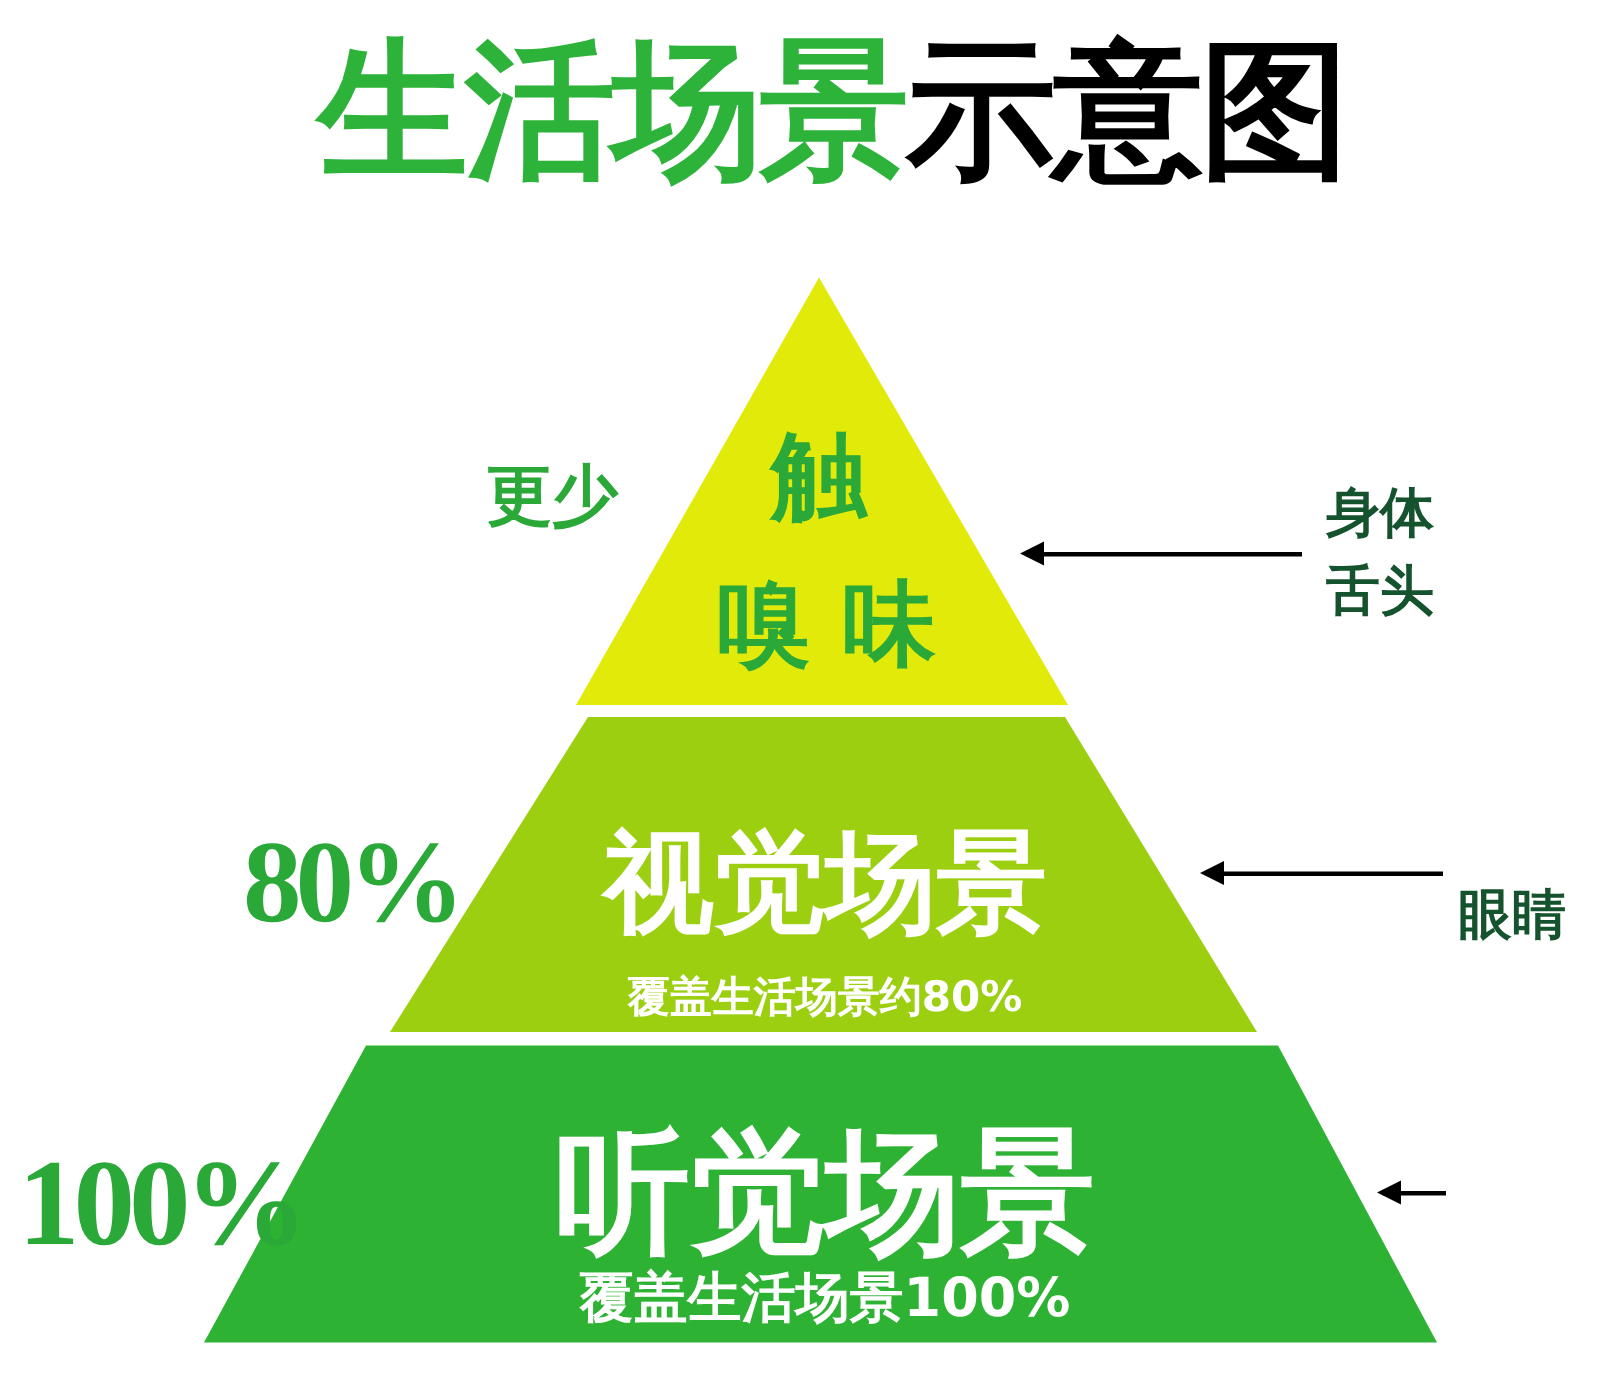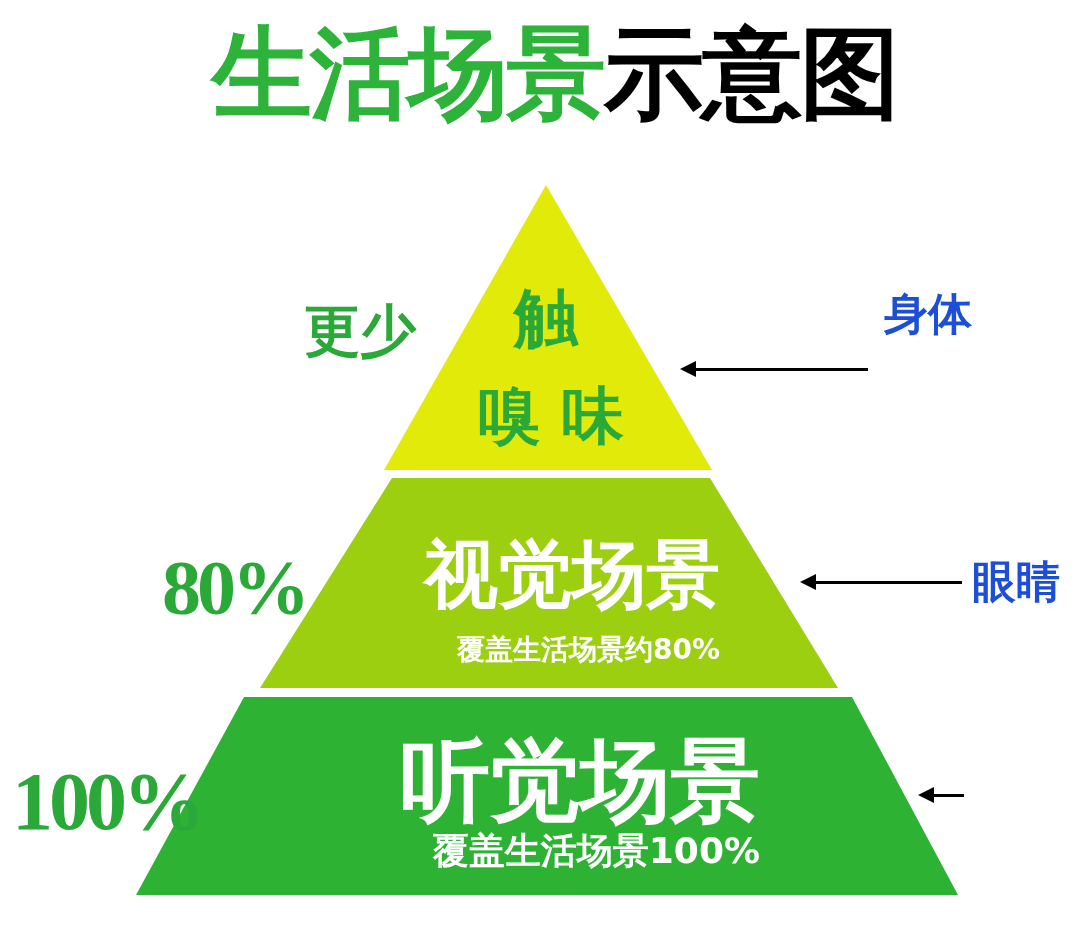--- a/index.html
+++ b/index.html
@@ -7,46 +7,47 @@
          font-family:"DejaVu Sans", "Liberation Sans", sans-serif; }
   .title { position:absolute; top:14px; left:0; width:1080px; text-align:center;
            font-size:100px; font-weight:bold; line-height:120px; letter-spacing:-2px;margin-left:15px; }
   .title .g { color:#2db33a; }
   .title .k { color:#000000; }
   svg.pyr { position:absolute; left:0; top:0; }
   .abs { position:absolute; }
   .side-left { font-family:Liberation Serif, serif; font-weight:bold;
                color:#2aa838; letter-spacing:-4px; }
   .lbl-green { color:#2aa838; font-weight:bold; }
-  .white { color:#ffffff; font-weight:bold; text-align:right; }
-  .organ { color:#1d4ed8; font-weight:bold; font-size:44px; line-height:52px; }
+  .white { color:#ffffff; font-weight:bold; text-align:center;margin-top:15px; }
+  .organ { color:#14532d; font-weight:bold; font-size:36px; line-height:52px;margin-top:29px; }
   .arrow { position:absolute; height:3px; background:#000; }
   .arrow::before { content:""; position:absolute; left:-4px; top:-7px;
                    border-right:16px solid #000; border-top:8px solid transparent;
                    border-bottom:8px solid transparent; }
 </style>
 </head>
 <body>
 
 <div class="title">
   <span class="g">生活场景</span><span class="k">示意图</span>
 </div>
 
 <svg class="pyr" width="1080" height="926">
   <polygon points="546,185 712,470 384,470" fill="#e2ea0a"></polygon>
   <polygon points="392,478 710,478 838,688 260,688" fill="#9bcf10"></polygon>
   <polygon points="244,697 852,697 958,895 136,895" fill="#2db233"></polygon>
 </svg>
 
-<div class="abs lbl-green" style="left:304px; top:296px; font-size:56px; line-height:70px;">更少</div>
+<div class="abs lbl-green" style="left:324px; top:296px; font-size:44px; line-height:70px;">更少</div>
 <div class="abs lbl-green" style="left:506px; top:280px; font-size:64px; line-height:76px; width:80px; text-align:center;">触</div>
 <div class="abs lbl-green" style="left:456px; top:378px; font-size:62px; line-height:76px; width:190px; text-align:center; white-space:pre;">嗅 味</div>
 <div class="arrow" style="left:684px; top:368px; width:184px;"></div>
 <div class="abs organ" style="left:884px; top:288px; width:96px;">
   <div>身体</div>
+  <div>舌头</div>
 </div>
 
 <div class="abs side-left" style="left:162px; top:540px; font-size:78px; line-height:96px;">80%</div>
 <div class="abs white" style="left:380px; top:530px; width:340px; font-size:74px; line-height:88px;">视觉场景</div>
 <div class="abs white" style="left:380px; top:632px; width:340px; font-size:28px; line-height:36px;">覆盖生活场景约80%</div>
 <div class="arrow" style="left:804px; top:581px; width:158px;"></div>
 <div class="abs organ" style="left:972px; top:556px; width:108px;">
   <div>眼睛</div>
 </div>
 

